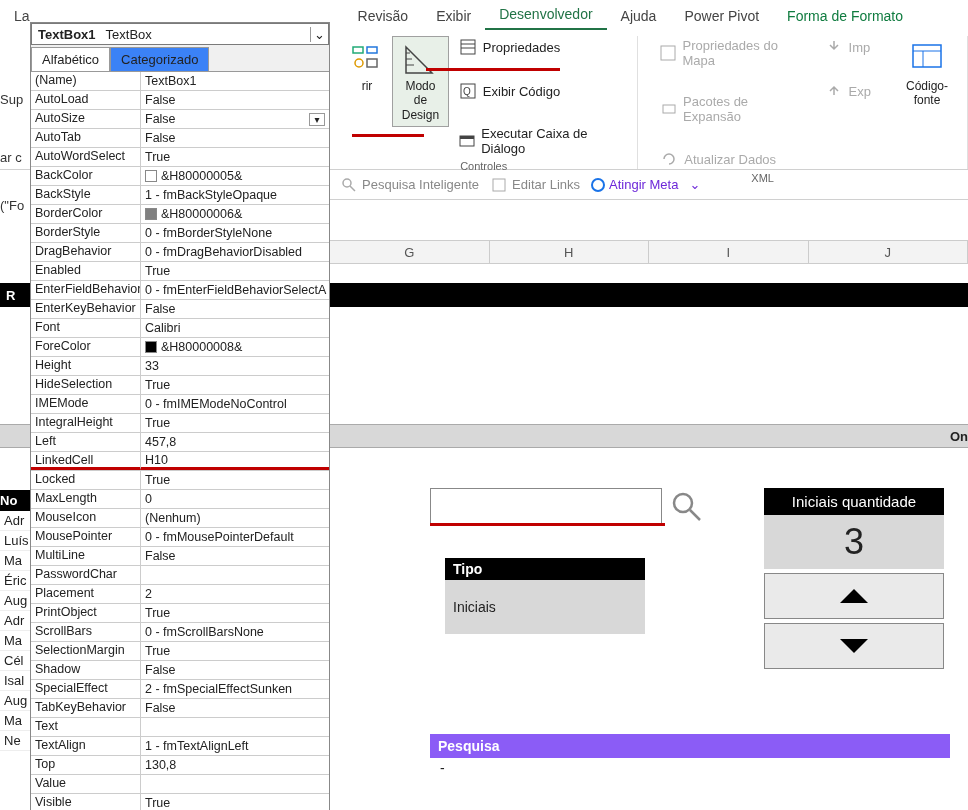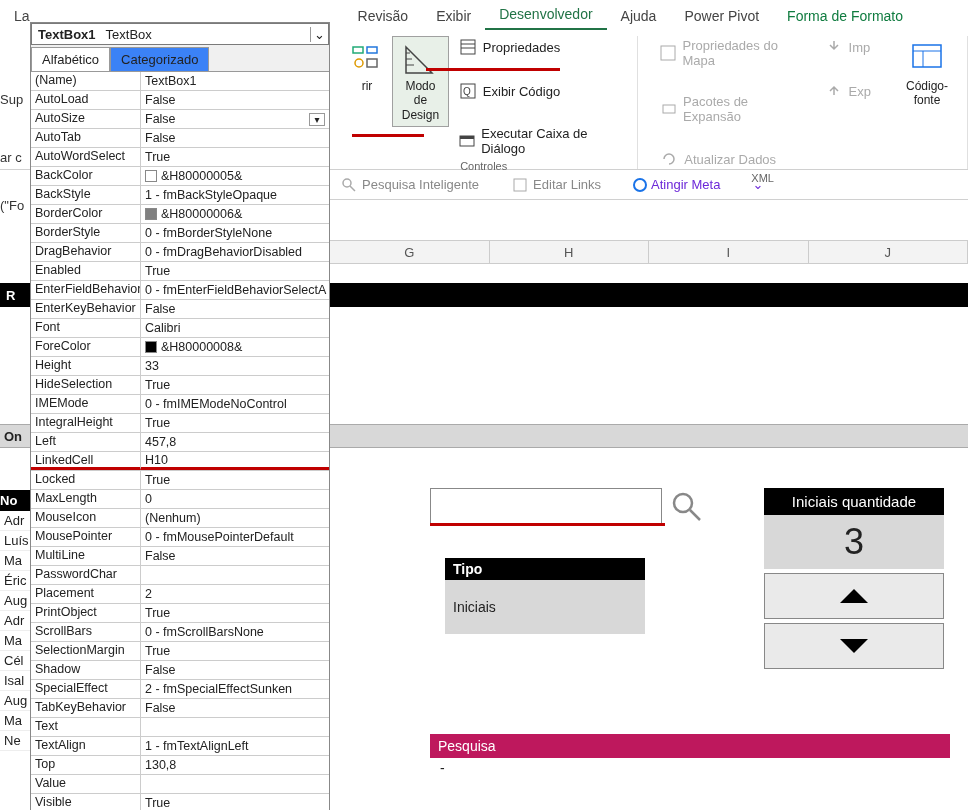--- a/index.html
+++ b/index.html
@@ -22,21 +22,21 @@
 .big-btn .lbl { font-size: 12px; text-align: center; margin-top: 2px; line-height: 1.2; }
 
 .small-btns { display: flex; flex-direction: column; gap: 22px; margin-left: 6px; }
 .small-btn { display: flex; align-items: center; gap: 6px; padding: 2px 4px; cursor: pointer; font-size: 13px; }
 .small-btn.disabled { color: #aaa; }
 .small-icon { width: 18px; height: 18px; display: inline-flex; align-items: center; justify-content: center; }
 
 .red-underline { position: absolute; height: 3px; background: #c00000; }
 
 
-.sec-toolbar { position: absolute; top: 170px; left: 330px; right: 0; height: 30px; display: flex; align-items: center; gap: 32px; border-bottom: 1px solid #d0d0d0; padding-left: 10px; }
+.sec-toolbar { position: absolute; top: 170px; left: 330px; right: 0; height: 30px; display: flex; align-items: center; gap: 11px; border-bottom: 1px solid #d0d0d0; padding-left: 10px; }
 .sec-item { display: flex; align-items: center; gap: 4px; font-size: 13px; color: #888; }
 .sec-item.enabled { color: #6d28d9; }
 .circle-icon { width: 14px; height: 14px; border: 2px solid #1a73e8; border-radius: 50%; display: inline-block; }
 
 
 .props-panel { position: absolute; top: 22px; left: 30px; width: 300px; background: #f5f5f5; border: 1px solid #888; z-index: 10; }
 .props-header { display: flex; align-items: center; background: #fff; border: 1px solid #7a7a7a; height: 22px; }
 .props-header .name { font-weight: bold; padding: 0 6px; }
 .props-header .type { flex: 1; padding: 0 4px; }
 .props-header .dd { width: 18px; text-align: center; border-left: 1px solid #999; cursor: pointer; }
@@ -54,21 +54,21 @@
 .left-frag { position: absolute; left: 0; font-size: 13px; color: #333; }
 
 
 .col-headers { position: absolute; top: 240px; left: 330px; right: 0; height: 24px; display: flex; background: #f3f3f3; border-top: 1px solid #ccc; border-bottom: 1px solid #ccc; }
 .col-headers div { flex: 1; text-align: center; border-right: 1px solid #ccc; font-size: 13px; color: #555; line-height: 24px; }
 
 
 .black-bar { position: absolute; top: 283px; left: 0; right: 0; height: 24px; background: #000; color: #fff; display: flex; align-items: center; padding-left: 6px; font-weight: bold; }
 
 
-.on-row { position: absolute; top: 424px; left: 0; right: 0; height: 24px; background: #d8d8d8; border-top: 1px solid #aaa; border-bottom: 1px solid #aaa; font-weight: bold; padding-left: 4px; display: flex; align-items: center; }
+.on-row { position: absolute; top: 424px; left: 0; right: 0; height: 24px; background: #d8d8d8; border-top: 1px solid #aaa; border-bottom: 1px solid #aaa; font-weight: bold; padding-left: 4px; display: flex; align-items: center; justify-content: flex-end; }
 
 
 .name-list { position: absolute; top: 490px; left: 0; width: 30px; }
 .name-list .hdr { background: #000; color: #fff; padding: 3px 0; font-weight: bold; }
 .name-list .nm { padding: 2px 4px; border-bottom: 1px solid #eee; font-size: 13px; height: 20px; overflow: hidden; }
 
 
 .search-area { position: absolute; top: 488px; left: 430px; }
 .search-box { width: 232px; height: 36px; border: 1px solid #888; background: #fff; padding: 4px; }
 .search-mag { position: absolute; left: 240px; top: 2px; }
@@ -81,21 +81,21 @@
 
 .iniciais { position: absolute; top: 488px; left: 764px; width: 180px; }
 .iniciais-hdr { background: #000; color: #fff; text-align: center; padding: 5px; font-weight: normal; font-size: 15px; }
 .iniciais-val { background: #d8d8d8; text-align: center; font-size: 36px; font-weight: 400; padding: 6px; }
 .spin-btn { background: #eaeaea; border: 1px solid #888; height: 46px; display: flex; align-items: center; justify-content: center; cursor: pointer; margin-top: 4px; }
 .tri-up { width: 0; height: 0; border-left: 14px solid transparent; border-right: 14px solid transparent; border-bottom: 14px solid #000; }
 .tri-down { width: 0; height: 0; border-left: 14px solid transparent; border-right: 14px solid transparent; border-top: 14px solid #000; }
 
 
 .pesquisa { position: absolute; top: 734px; left: 430px; width: 520px; }
-.pesquisa-hdr { background: #be185d; color: #fff; padding: 4px 8px; font-weight: normal; font-size: 14px; }
+.pesquisa-hdr { background: #8b5cf6; color: #fff; padding: 4px 8px; font-weight: bold; font-size: 14px; }
 .pesquisa-val { padding: 2px 10px; font-size: 14px; }
 </style>
 </head>
 <body>
 
 <div class="ribbon-tabs">
   <div class="tab" style="flex:0 0 30px">La</div>
   <div style="flex:0 0 300px"></div>
   <div class="tab">Revisão</div>
   <div class="tab">Exibir</div>

